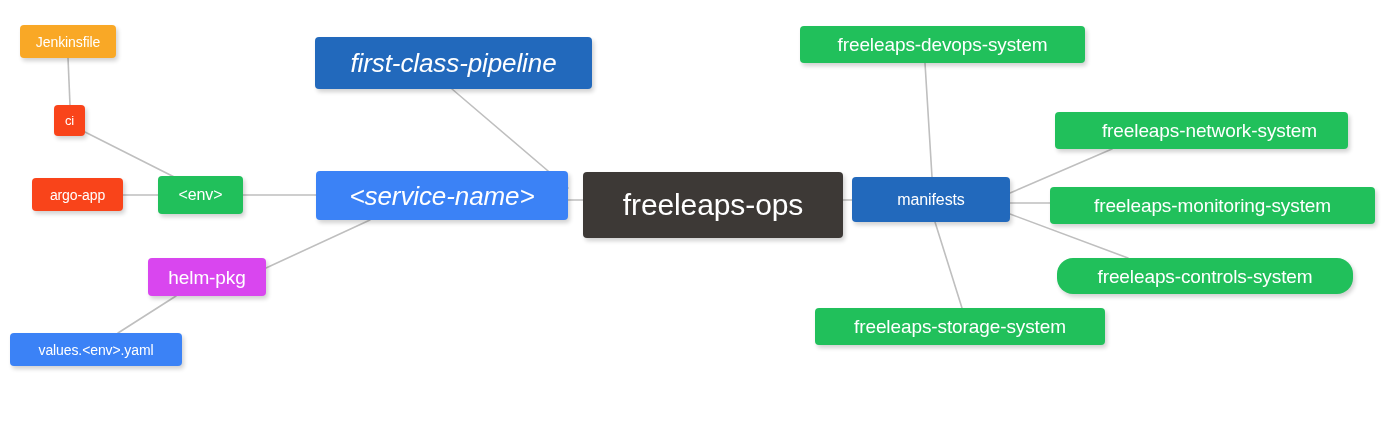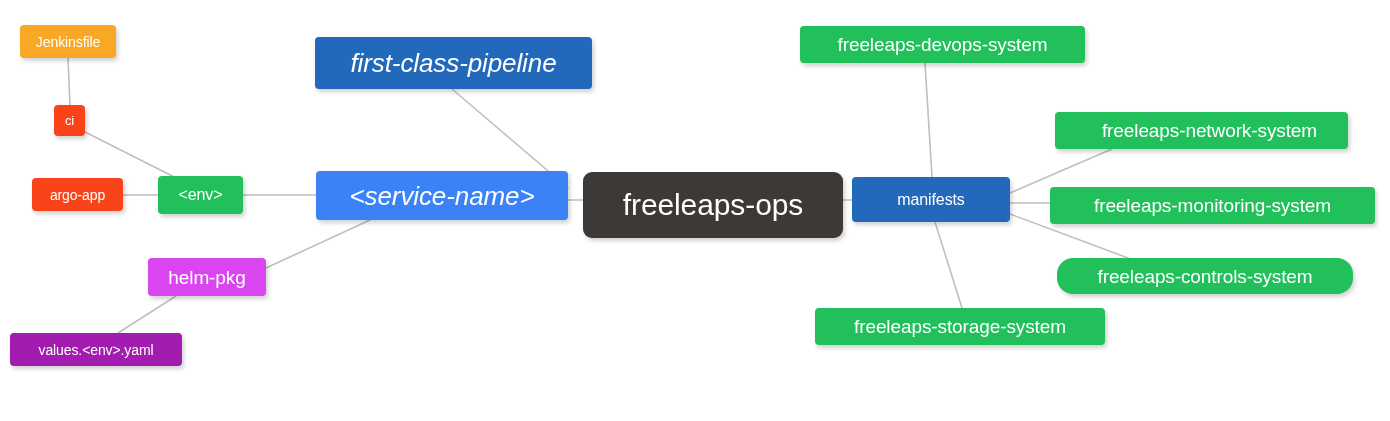--- a/index.html
+++ b/index.html
@@ -81,30 +81,30 @@
       </div>
       <div class="node tier-small" style="left: 32px; top: 178px; width: 91px; height: 33px; background: rgb(249, 68, 26);">
         <span class="node-label">argo-app</span>
       </div>
       <div class="node tier-mid" style="left: 158px; top: 176px; width: 85px; height: 38px; background: rgb(33, 192, 91);">
         <span class="node-label">&lt;env&gt;</span>
       </div>
       <div class="node tier-leaf" style="left: 148px; top: 258px; width: 118px; height: 38px; background: #d946ef;">
         <span class="node-label">helm-pkg</span>
       </div>
-      <div class="node tier-small" style="left: 10px; top: 333px; width: 172px; height: 33px; background: #a21caf;">
+      <div class="node tier-small" style="left: 10px; top: 333px; width: 172px; height: 33px; background: #3b82f6;">
         <span class="node-label">values.&lt;env&gt;.yaml</span>
       </div>
       <div class="node tier-major" style="left: 315px; top: 37px; width: 277px; height: 52px; background: rgb(34, 105, 188);">
         <span class="node-label">first-class-pipeline</span>
       </div>
       <div class="node tier-major" style="left: 316px; top: 171px; width: 252px; height: 49px; background: #3b82f6;">
         <span class="node-label">&lt;service-name&gt;</span>
       </div>
-      <div class="node tier-root" style="left: 583px; top: 172px; width: 260px; height: 66px; background: rgb(61, 57, 54); border-radius: 9px;">
+      <div class="node tier-root" style="left: 583px; top: 172px; width: 260px; height: 66px; background: rgb(61, 57, 54);">
         <span class="node-label">freeleaps-ops</span>
       </div>
       <div class="node tier-mid" style="left: 852px; top: 177px; width: 158px; height: 45px; background: rgb(34, 105, 188);">
         <span class="node-label">manifests</span>
       </div>
       <div class="node tier-leaf" style="left: 800px; top: 26px; width: 285px; height: 37px; background: rgb(33, 192, 91);">
         <span class="node-label">freeleaps-devops-system</span>
       </div>
       <div class="node tier-leaf" style="left: 1055px; top: 112px; width: 293px; height: 37px; background: rgb(33, 192, 91); padding-left: 16px;">
         <span class="node-label">freeleaps-network-system</span>

